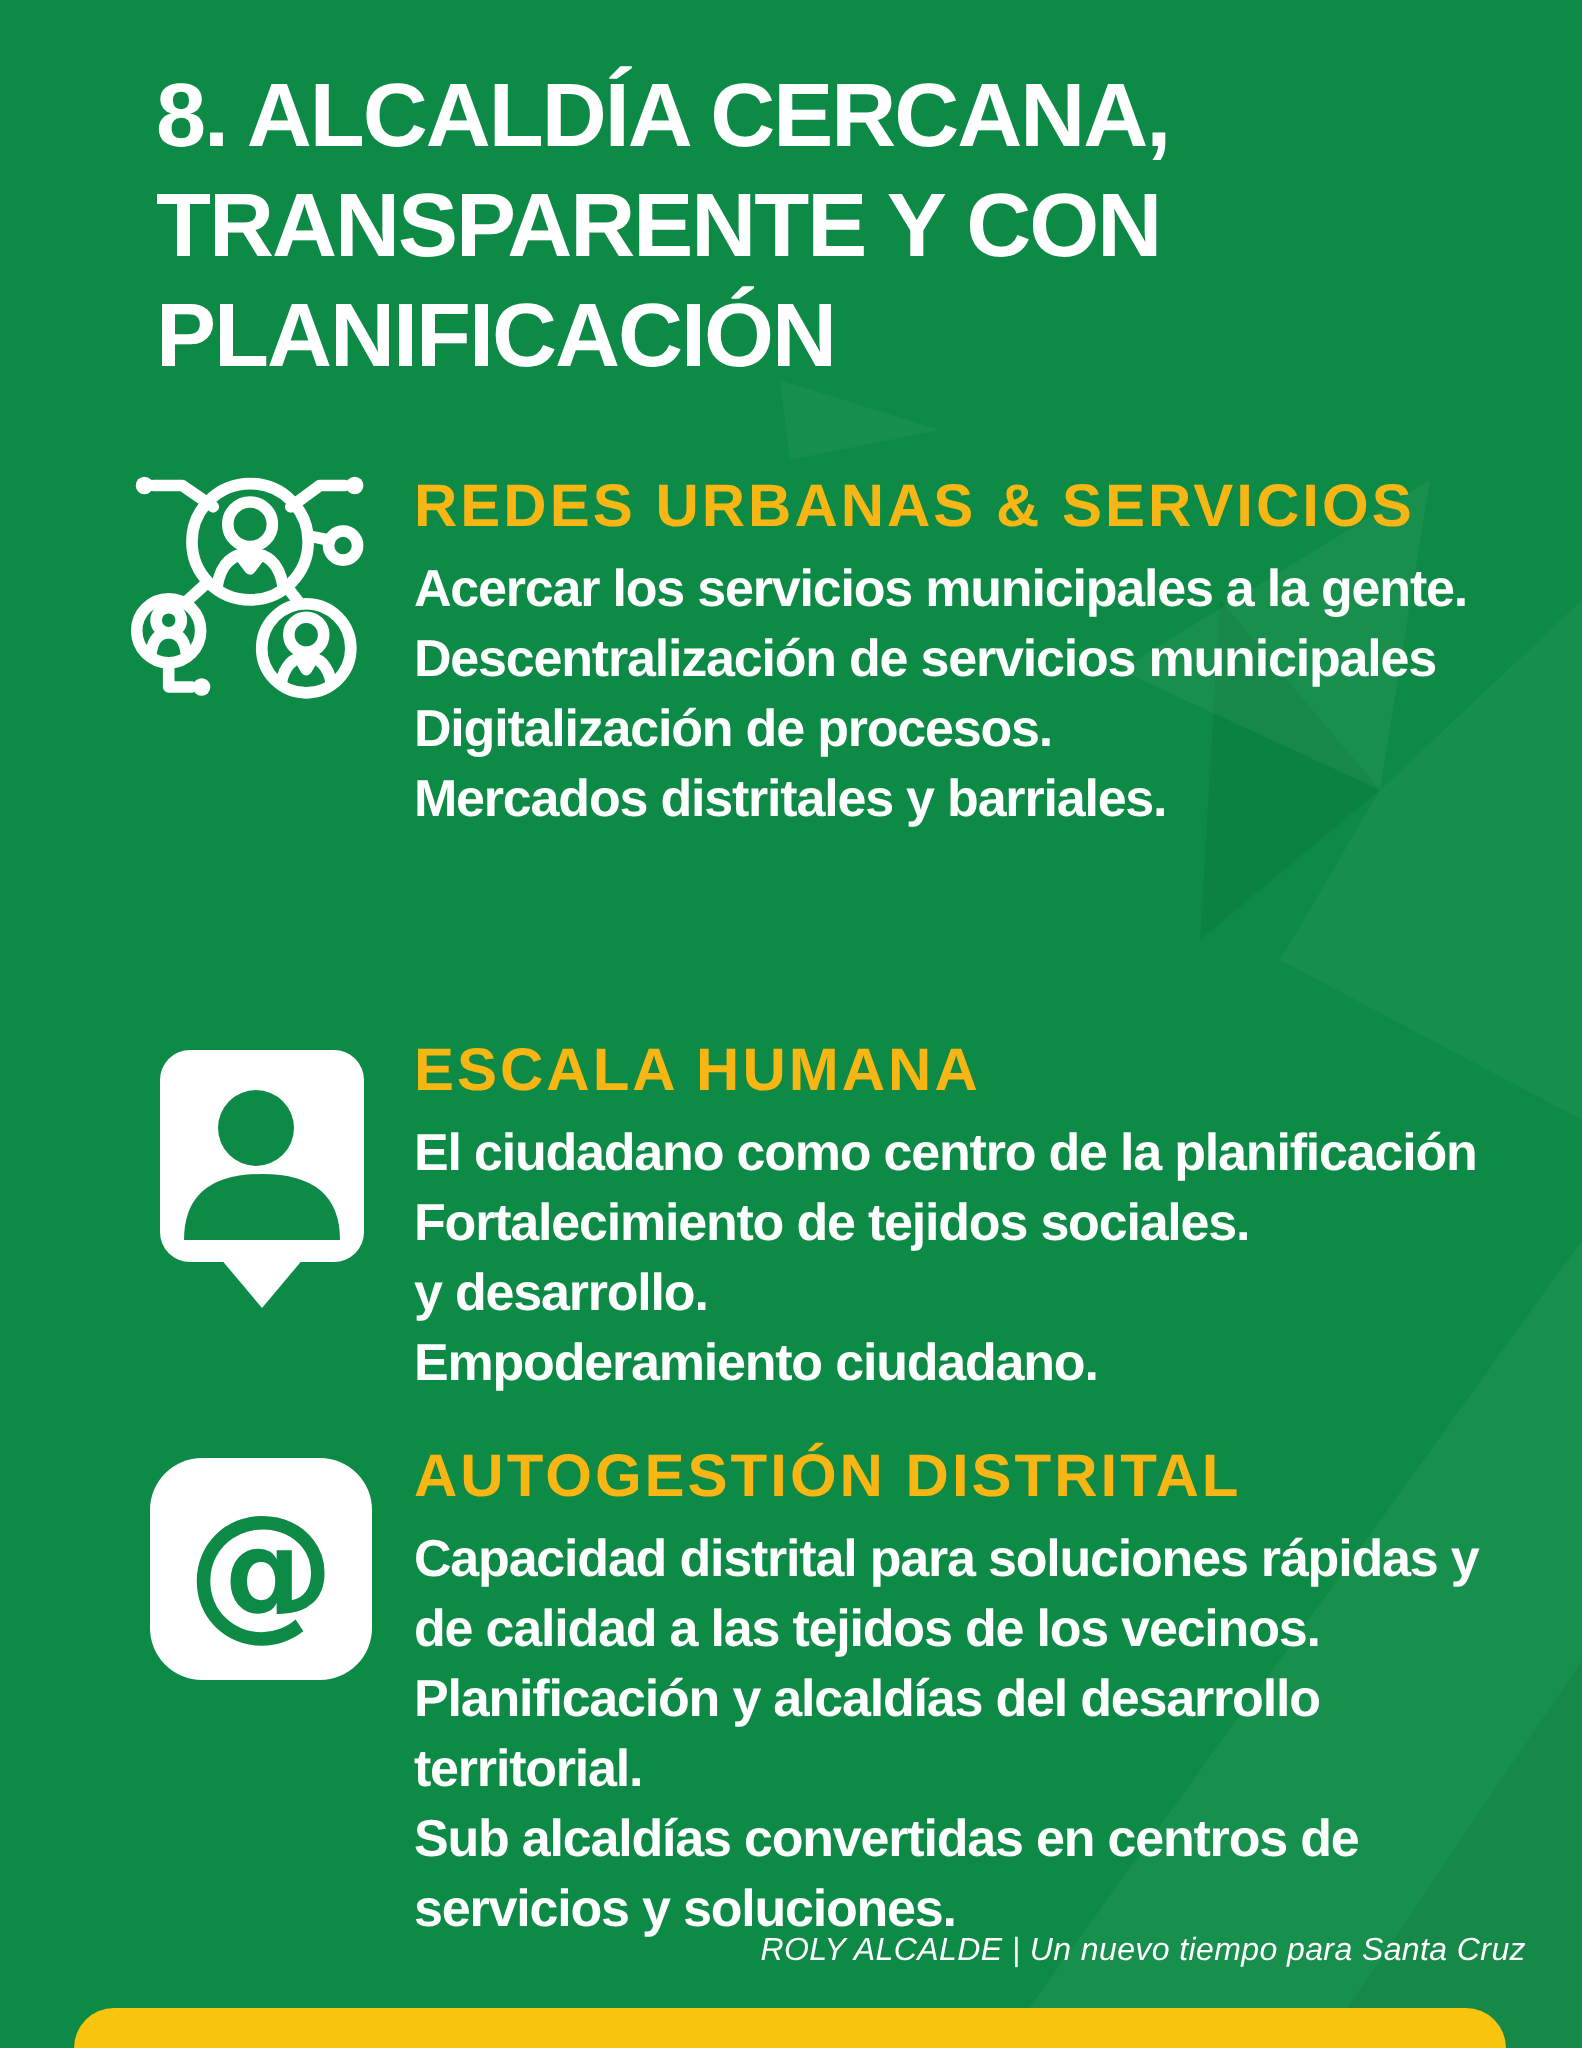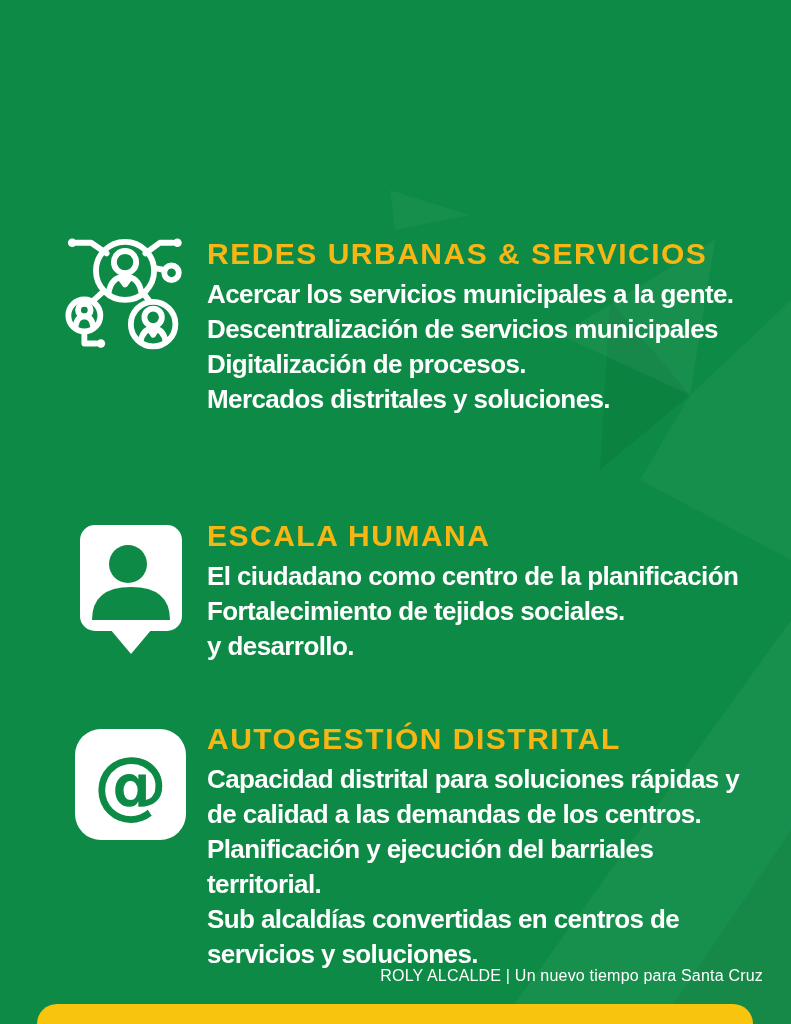--- a/index.html
+++ b/index.html
@@ -30,21 +30,21 @@
     letter-spacing:1.5px;
     color: var(--heading-yellow, #F7B614);
   }
   .body {
     margin:6px 0 0 207px;
     color:#fff; font-size:26px; font-weight:bold;
     line-height:35px; letter-spacing:-0.6px; white-space:nowrap;
   }
   .footer {
     position:absolute; top:967px; right:28px;
-    color:#fff; font-size:16px; font-weight:normal; letter-spacing:0.2px;
+    color:#fff; font-size:16px; font-weight:normal; letter-spacing:0.2px;font-style:italic;
   }
   .bottom-bar {
     position:absolute; left:37px; top:1004px;
     width:716px; height:42px;
     border-radius:20px;
     background: var(--bar-yellow, #F8C40D);
   }
   .green-fill { fill: var(--green, #0D8A45); }
 </style>
 </head>
@@ -54,20 +54,23 @@
 
   <svg class="watermark" viewBox="0 0 791 1024" aria-hidden="true">
     <polygon points="560,335 715,240 690,395" fill="#ffffff" fill-opacity="0.05"></polygon>
     <polygon points="610,300 690,395 600,470" fill="#000000" fill-opacity="0.05"></polygon>
     <polygon points="690,395 791,300 791,560 640,480" fill="#ffffff" fill-opacity="0.04"></polygon>
     <polygon points="390,190 470,215 395,230" fill="#ffffff" fill-opacity="0.04"></polygon>
     <polygon points="500,1024 791,620 791,1024" fill="#ffffff" fill-opacity="0.045"></polygon>
     <polygon points="660,1024 791,830 791,1024" fill="#000000" fill-opacity="0.04"></polygon>
   </svg>
 
+  <h1 class="title">8. ALCALDÍA CERCANA,
+TRANSPARENTE Y CON
+PLANIFICACIÓN</h1>
 
   <section class="sec sec-1">
     <div class="icon-wrap icon-net">
       <svg width="124" height="126" viewBox="0 0 128 130">
         <g fill="none" stroke="#ffffff" stroke-width="6" stroke-linecap="round" stroke-linejoin="round">
           <circle cx="63" cy="38" r="30"></circle>
           <circle cx="63" cy="29" r="11.5"></circle>
           <path d="M46 61 C48 48 55 44 63 44 C71 44 78 48 80 61"></path>
           <path d="M58.5 46 L63 52 L67.5 46"></path>
           <path d="M44 20 L28 9 L13 9"></path>
@@ -90,53 +93,54 @@
           <circle cx="117" cy="9" r="4.5"></circle>
           <circle cx="38" cy="113" r="4.5"></circle>
         </g>
       </svg>
     </div>
     <h2 class="heading">REDES URBANAS &amp; SERVICIOS</h2>
     <div class="body">
         <div>Acercar los servicios municipales a la gente.</div>
         <div>Descentralización de servicios municipales</div>
         <div>Digitalización de procesos.</div>
-        <div>Mercados distritales y soluciones.</div>
+        <div>Mercados distritales y barriales.</div>
       </div>
   </section>
 
   <section class="sec sec-2">
     <div class="icon-wrap icon-pin">
       <svg width="106" height="133" viewBox="0 0 106 133">
         <rect x="2" y="2" width="102" height="106" rx="15" fill="#ffffff"></rect>
         <path d="M32 106 L53 131 L74 106 Z" fill="#ffffff"></path>
         <circle cx="50" cy="41" r="19" class="green-fill"></circle>
         <path d="M14 97 Q14 64 53 64 Q92 64 92 97 Z" class="green-fill"></path>
       </svg>
     </div>
     <h2 class="heading">ESCALA HUMANA</h2>
     <div class="body">
         <div>El ciudadano como centro de la planificación</div>
         <div>Fortalecimiento de tejidos sociales.</div>
         <div>y desarrollo.</div>
+        <div>Empoderamiento ciudadano.</div>
       </div>
   </section>
 
   <section class="sec sec-3">
     <div class="icon-wrap icon-at">
       <svg width="115" height="115" viewBox="0 0 115 115">
         <rect x="2" y="2" width="111" height="111" rx="26" fill="#ffffff"></rect>
         <text x="57.5" y="83" text-anchor="middle" font-size="74" font-weight="bold" font-family="'DejaVu Sans', sans-serif" class="green-fill">@</text>
       </svg>
     </div>
     <h2 class="heading">AUTOGESTIÓN DISTRITAL</h2>
     <div class="body">
         <div>Capacidad distrital para soluciones rápidas y</div>
-        <div>de calidad a las demandas de los centros.</div>
-        <div>Planificación y ejecución del barriales</div>
+        <div>de calidad a las tejidos de los vecinos.</div>
+        <div>Planificación y alcaldías del desarrollo</div>
         <div>territorial.</div>
         <div>Sub alcaldías convertidas en centros de</div>
         <div>servicios y soluciones.</div>
       </div>
   </section>
 
   <div class="footer">ROLY ALCALDE | Un nuevo tiempo para Santa Cruz</div>
 
   <div class="bottom-bar"></div>
 

